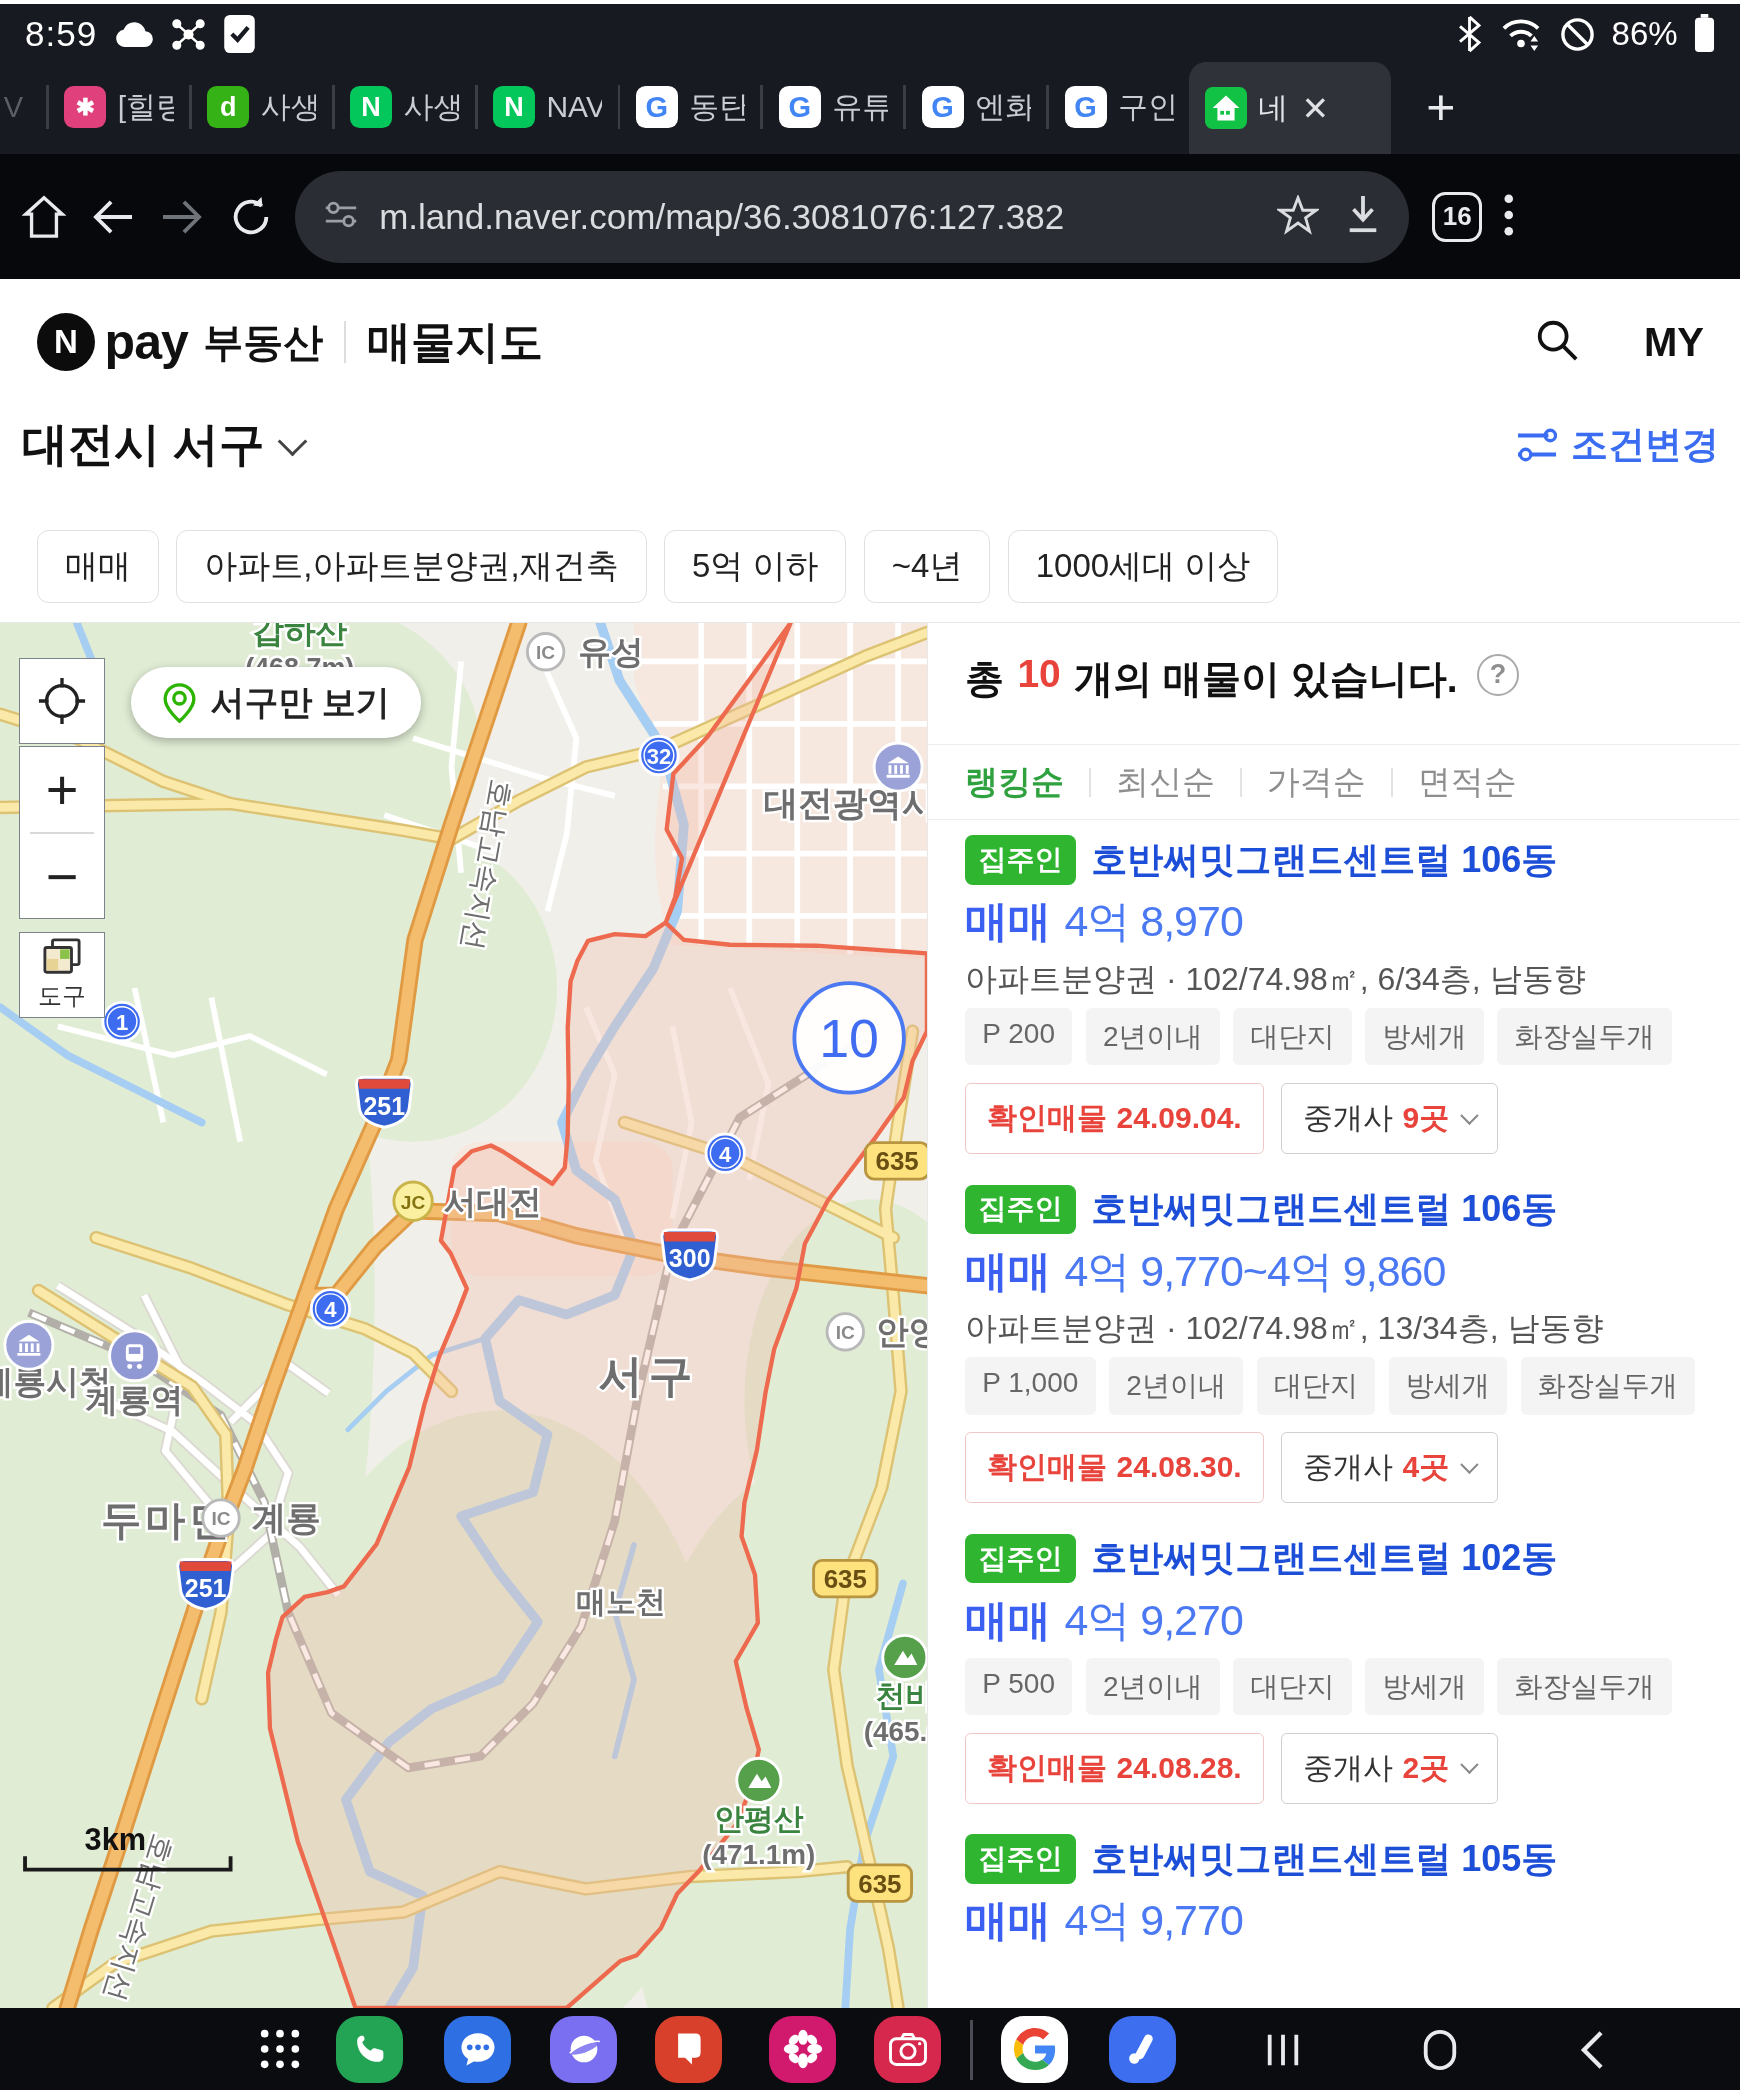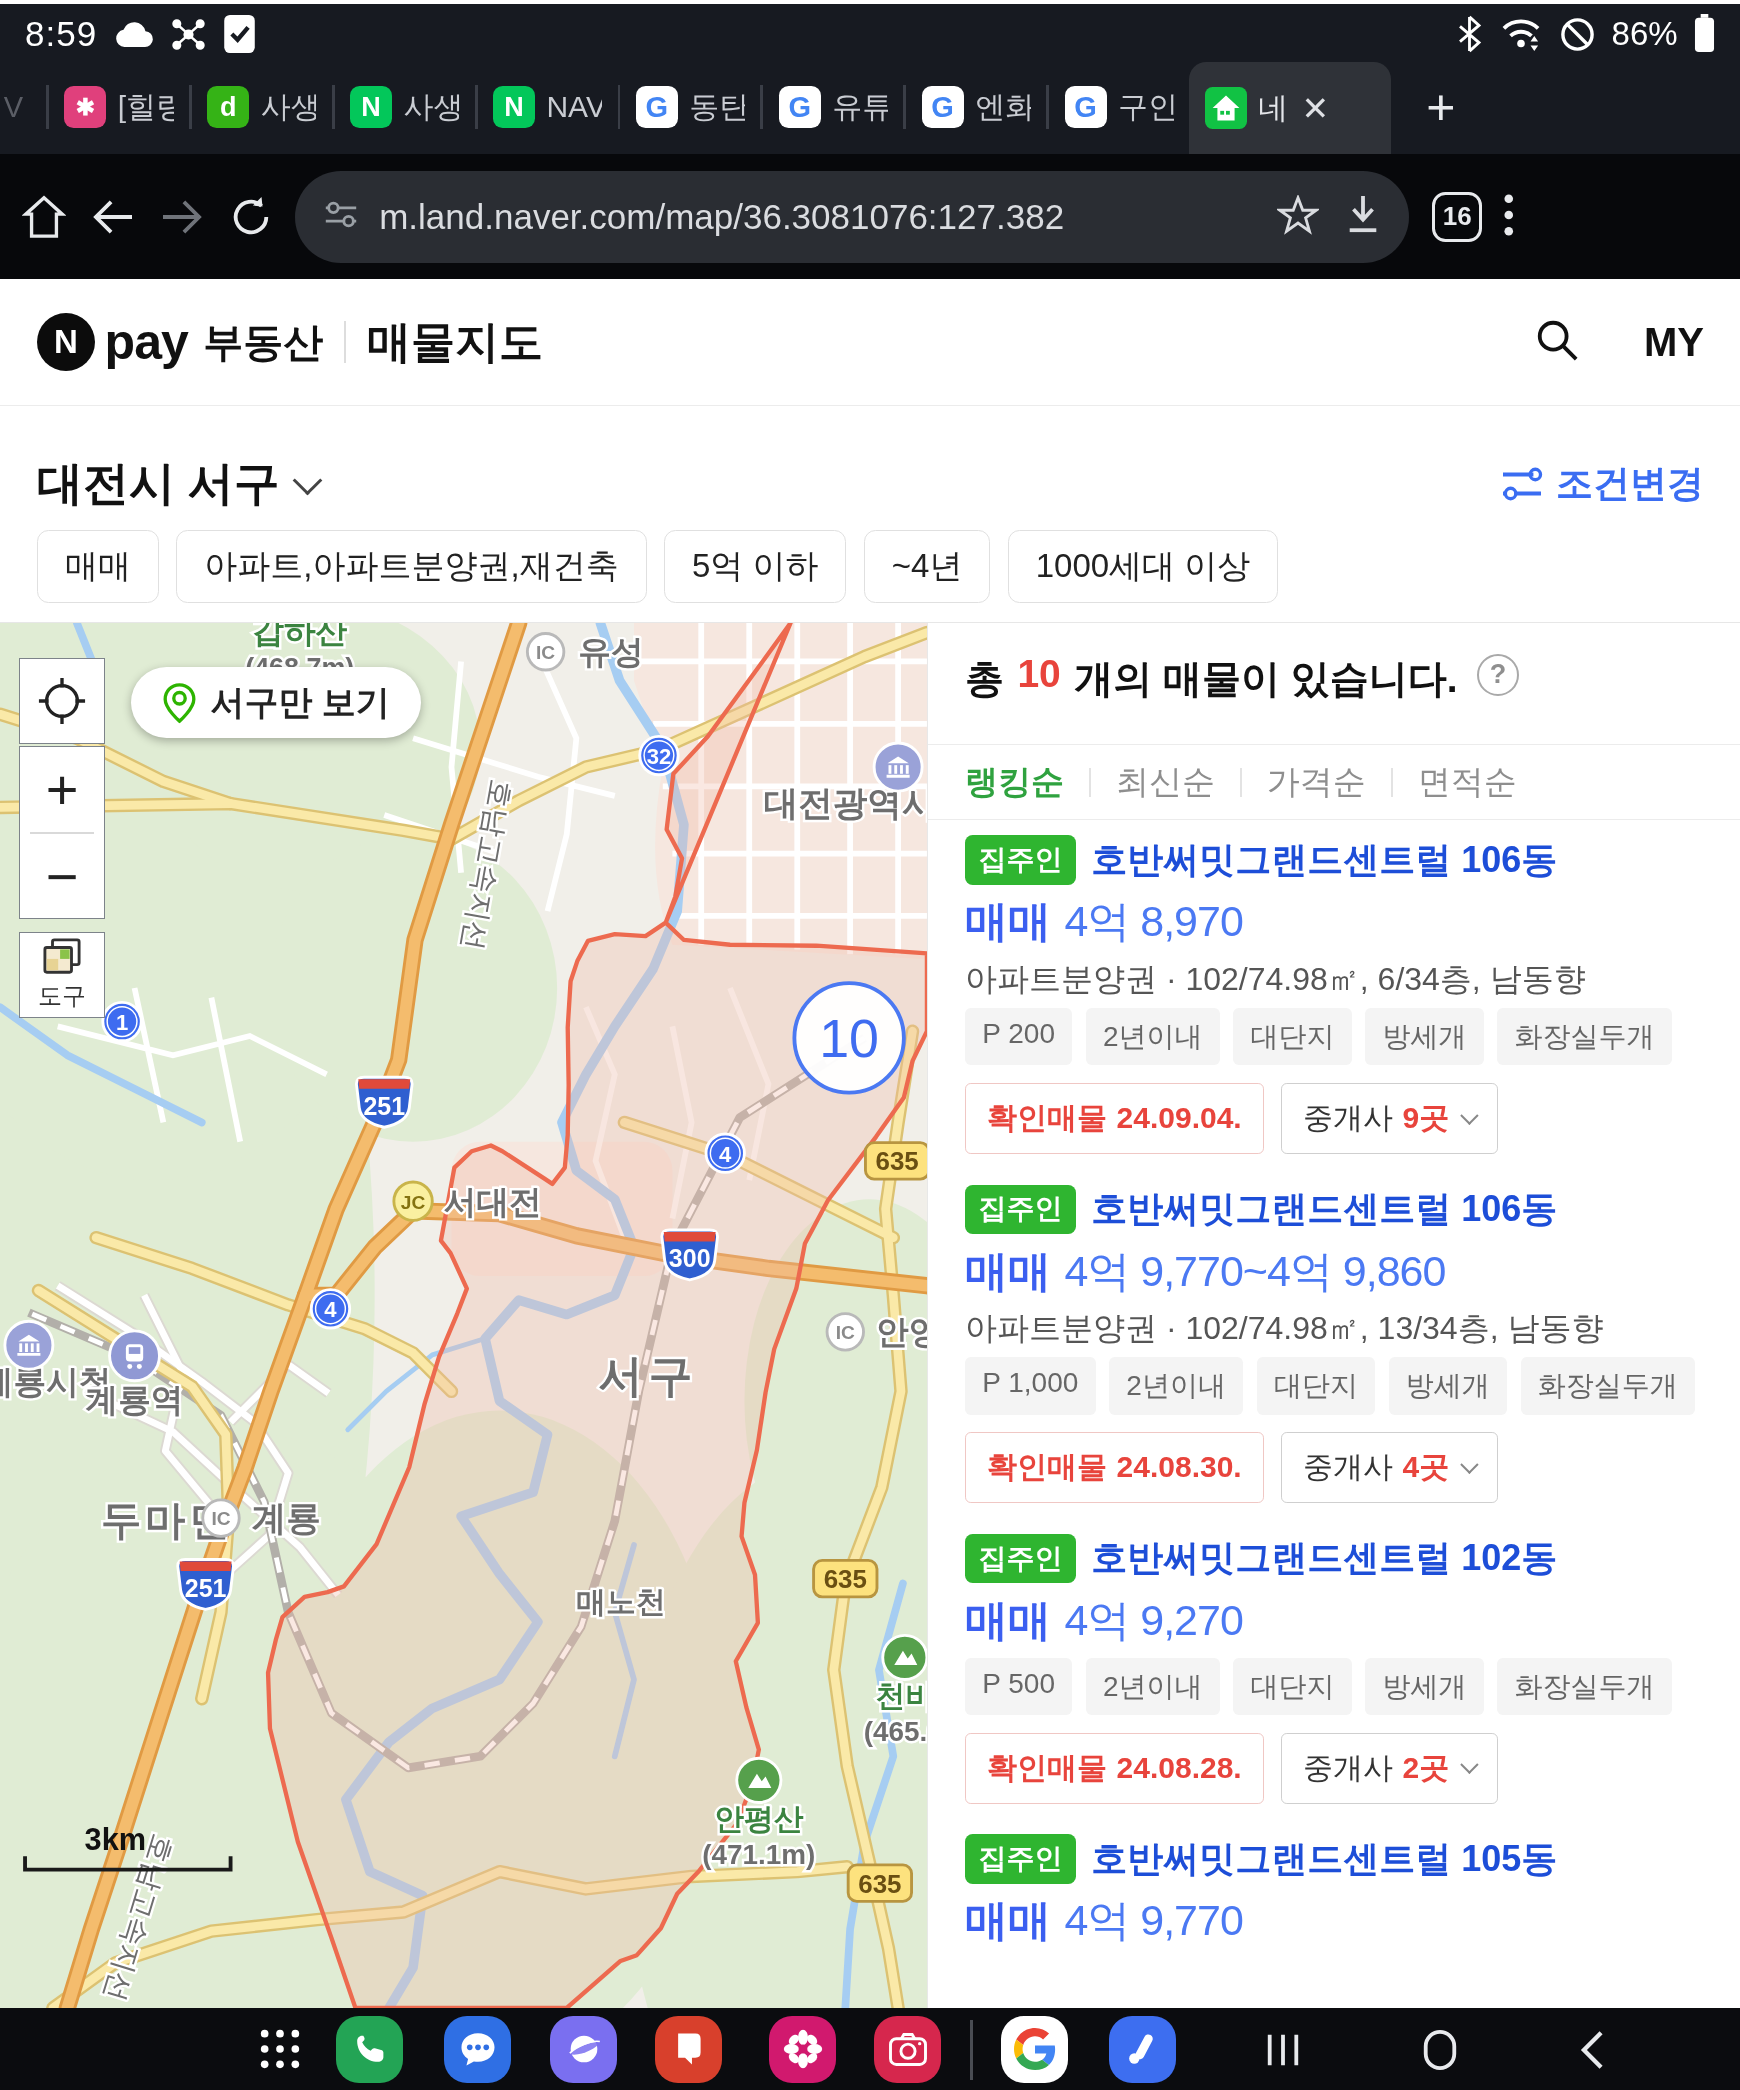--- a/index.html
+++ b/index.html
@@ -48,22 +48,22 @@
   .npay-circle { width:58px; height:58px; border-radius:50%; background:#0c0c0c; color:#fff; display:flex;
     align-items:center; justify-content:center; font-size:33px; font-weight:800; }
   .npay-word { font-size:50px; font-weight:700; color:#111; margin-left:9.6px; letter-spacing:-1px; }
   .npay-cat { font-size:40px; font-weight:700; color:#111; margin-left:15.4px; }
   .hdr-sep { width:1.9px; height:42px; background:#ddd; margin:0 21px; }
   .page-title { font-size:44px; font-weight:800; color:#111; }
   .hdr-right { margin-left:auto; display:flex; align-items:center; gap:64px; }
   .my-label { font-size:40px; font-weight:600; color:#111; }
 
   
-  .region-row { position:absolute; left:0; top:425px; width:1741px; height:118px; background:#fff;
-    display:flex; align-items:center; padding:0 37px; }
+  .region-row { position:absolute; left:0; top:386px; width:1741px; height:118px; background:#fff;
+    display:flex; align-items:center; padding:0 22px; }
   .region-name { font-size:46px; font-weight:800; color:#111; }
   .chev-down { width:21px; height:21px; border-left:3.8px solid #444; border-bottom:3.8px solid #444;
     transform:rotate(-45deg); margin:-7.7px 0 0 17.3px; }
   .cond-btn { margin-left:auto; display:flex; align-items:center; gap:13.4px; color:#3a6df2; font-size:37px; font-weight:600; }
 
   
   .chip-row { position:absolute; left:0; top:524px; width:1741px; height:99px; background:#fff;
     border-bottom:1.9px solid #e7e7e7; display:flex; align-items:flex-start; gap:17.3px; padding:5.8px 0 0 37px; }
   .chip { height:73px; border:1.9px solid #e0e0e0; border-radius:11.5px; background:#fff; color:#222;
     font-size:33px; display:flex; align-items:center; padding:0 27px; white-space:nowrap; }

